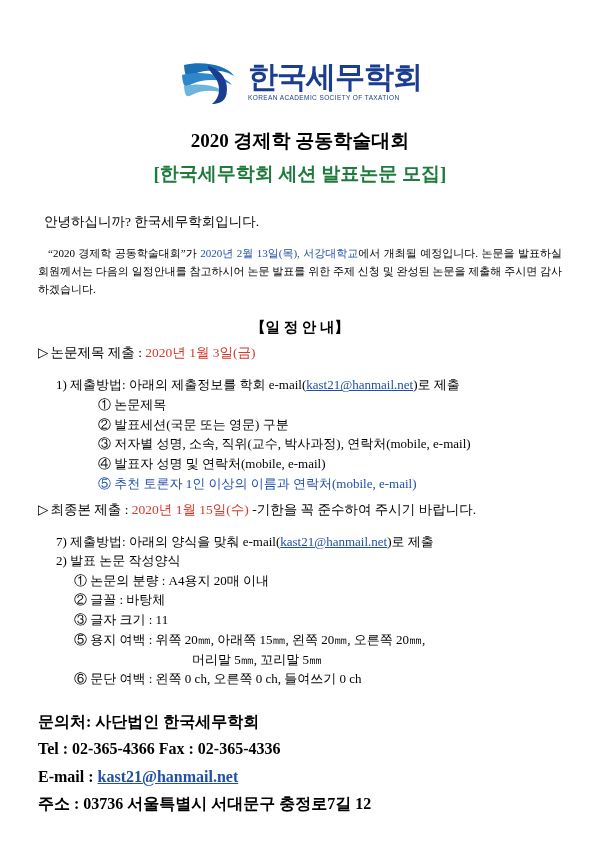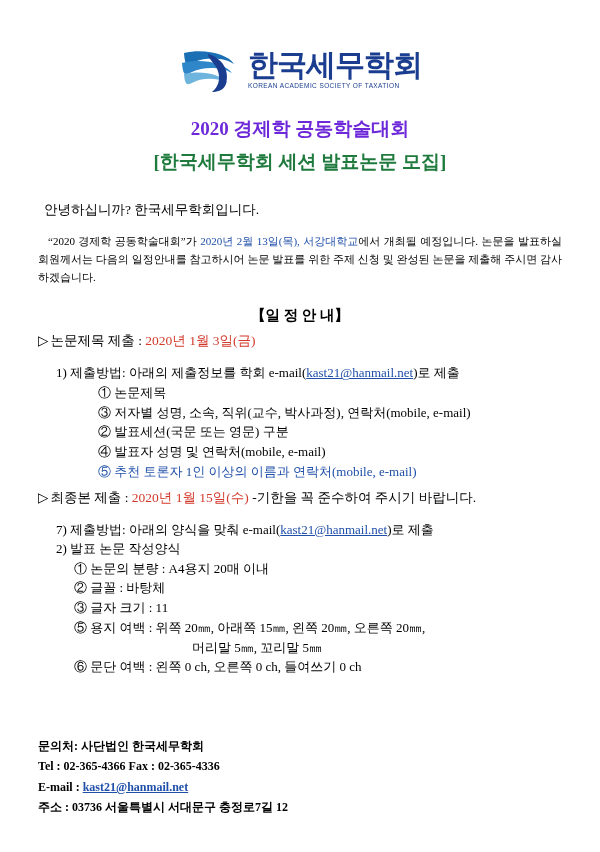--- a/index.html
+++ b/index.html
@@ -17,21 +17,21 @@
   .page {
     position: relative;
     width: 600px;
     height: 852px;
     box-sizing: border-box;
     padding: 0 38px;
   }
 
   
   .logo-block {
-    padding-top: 46px;
+    padding-top: 58px;
     display: flex;
     justify-content: center;
     align-items: center;
   }
   .logo-wrap {
     display: flex;
     align-items: center;
     gap: 8px;
   }
   .logo-mark {
@@ -58,21 +58,21 @@
     letter-spacing: 0.4px;
     color: #1a3d8f;
     margin-top: 3px;
   }
 
   
   .title-1, .title-2 {
     text-align: center;
     font-weight: bold;
     font-size: 19px;
-    color: #6d28d9;
+    color: #000000;
     letter-spacing: 0px;
   }
   .title-1 { margin-top: 22px; }
   .title-2 { margin-top: 7px; color: #1f7a3d; }
 
   
   .greet {
     margin-top: 26px;
     font-size: 13.5px;
     padding-left: 6px;
@@ -122,21 +122,21 @@
   .link {
     color: #1f4fa8;
     text-decoration: underline;
   }
 
   
   .footer {
     position: absolute;
     left: 38px;
     bottom: 34px;
-    font-size: 12px;
+    font-size: 16px;
     font-weight: bold;
     line-height: 1.72;
   }
   .footer .mail a { color: #1f4fa8; text-decoration: underline; font-weight: bold; }
   .mono-ish { font-family: "Liberation Serif", serif; }
 </style>
 </head>
 <body>
 
 <div class="page">
@@ -166,22 +166,22 @@
   <div class="section-head">【일 정 안 내】</div>
 
   <div class="lvl1"><span class="bullet">▷</span><span>논문제목 제출 : </span><span class="accent">2020년 1월 3일(금)</span></div>
 
   <div class="lvl2">
     <div class="row"><span>1) 제출방법: 아래의 제출정보를 학회 e-mail(</span><a class="link" href="#">kast21@hanmail.net</a><span>)로 제출</span></div>
   </div>
 
   <div class="lvl3">
     <div class="row">① 논문제목</div>
+    <div class="row">② 발표세션(국문 또는 영문) 구분</div>
     <div class="row">③ 저자별 성명, 소속, 직위(교수, 박사과정), 연락처(mobile, e-mail)</div>
-    <div class="row">② 발표세션(국문 또는 영문) 구분</div>
     <div class="row">④ 발표자 성명 및 연락처(mobile, e-mail)</div>
     <div class="row accent-blue">⑤ 추천 토론자 1인 이상의 이름과 연락처(mobile, e-mail)</div>
   </div>
 
   <div class="lvl1"><span class="bullet">▷</span><span>최종본 제출 : </span><span class="accent">2020년 1월 15일(수)</span><span> -기한을 꼭 준수하여 주시기 바랍니다.</span></div>
 
   <div class="lvl2">
     <div class="row"><span>7) 제출방법: 아래의 양식을 맞춰 e-mail(</span><a class="link" href="#">kast21@hanmail.net</a><span>)로 제출</span></div>
     <div class="row">2) 발표 논문 작성양식</div>
   </div>

